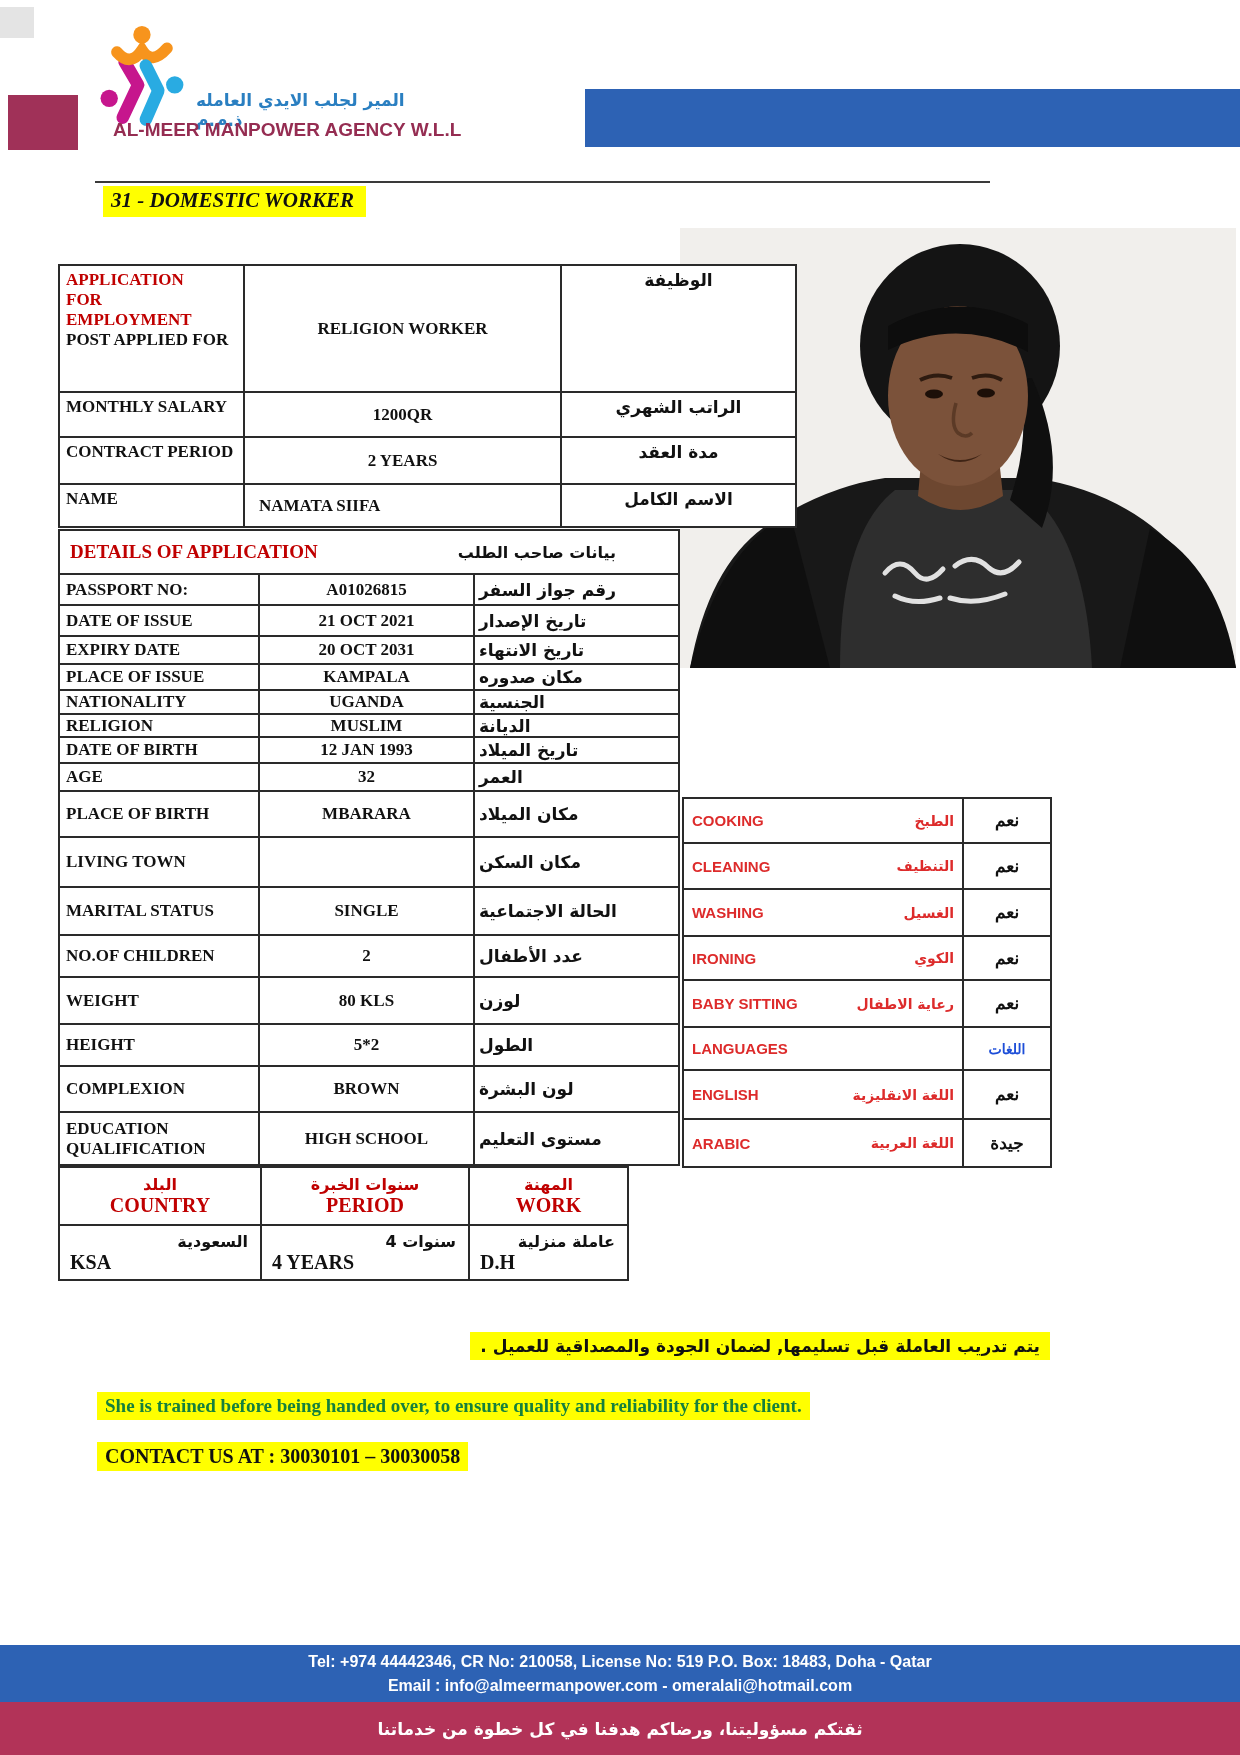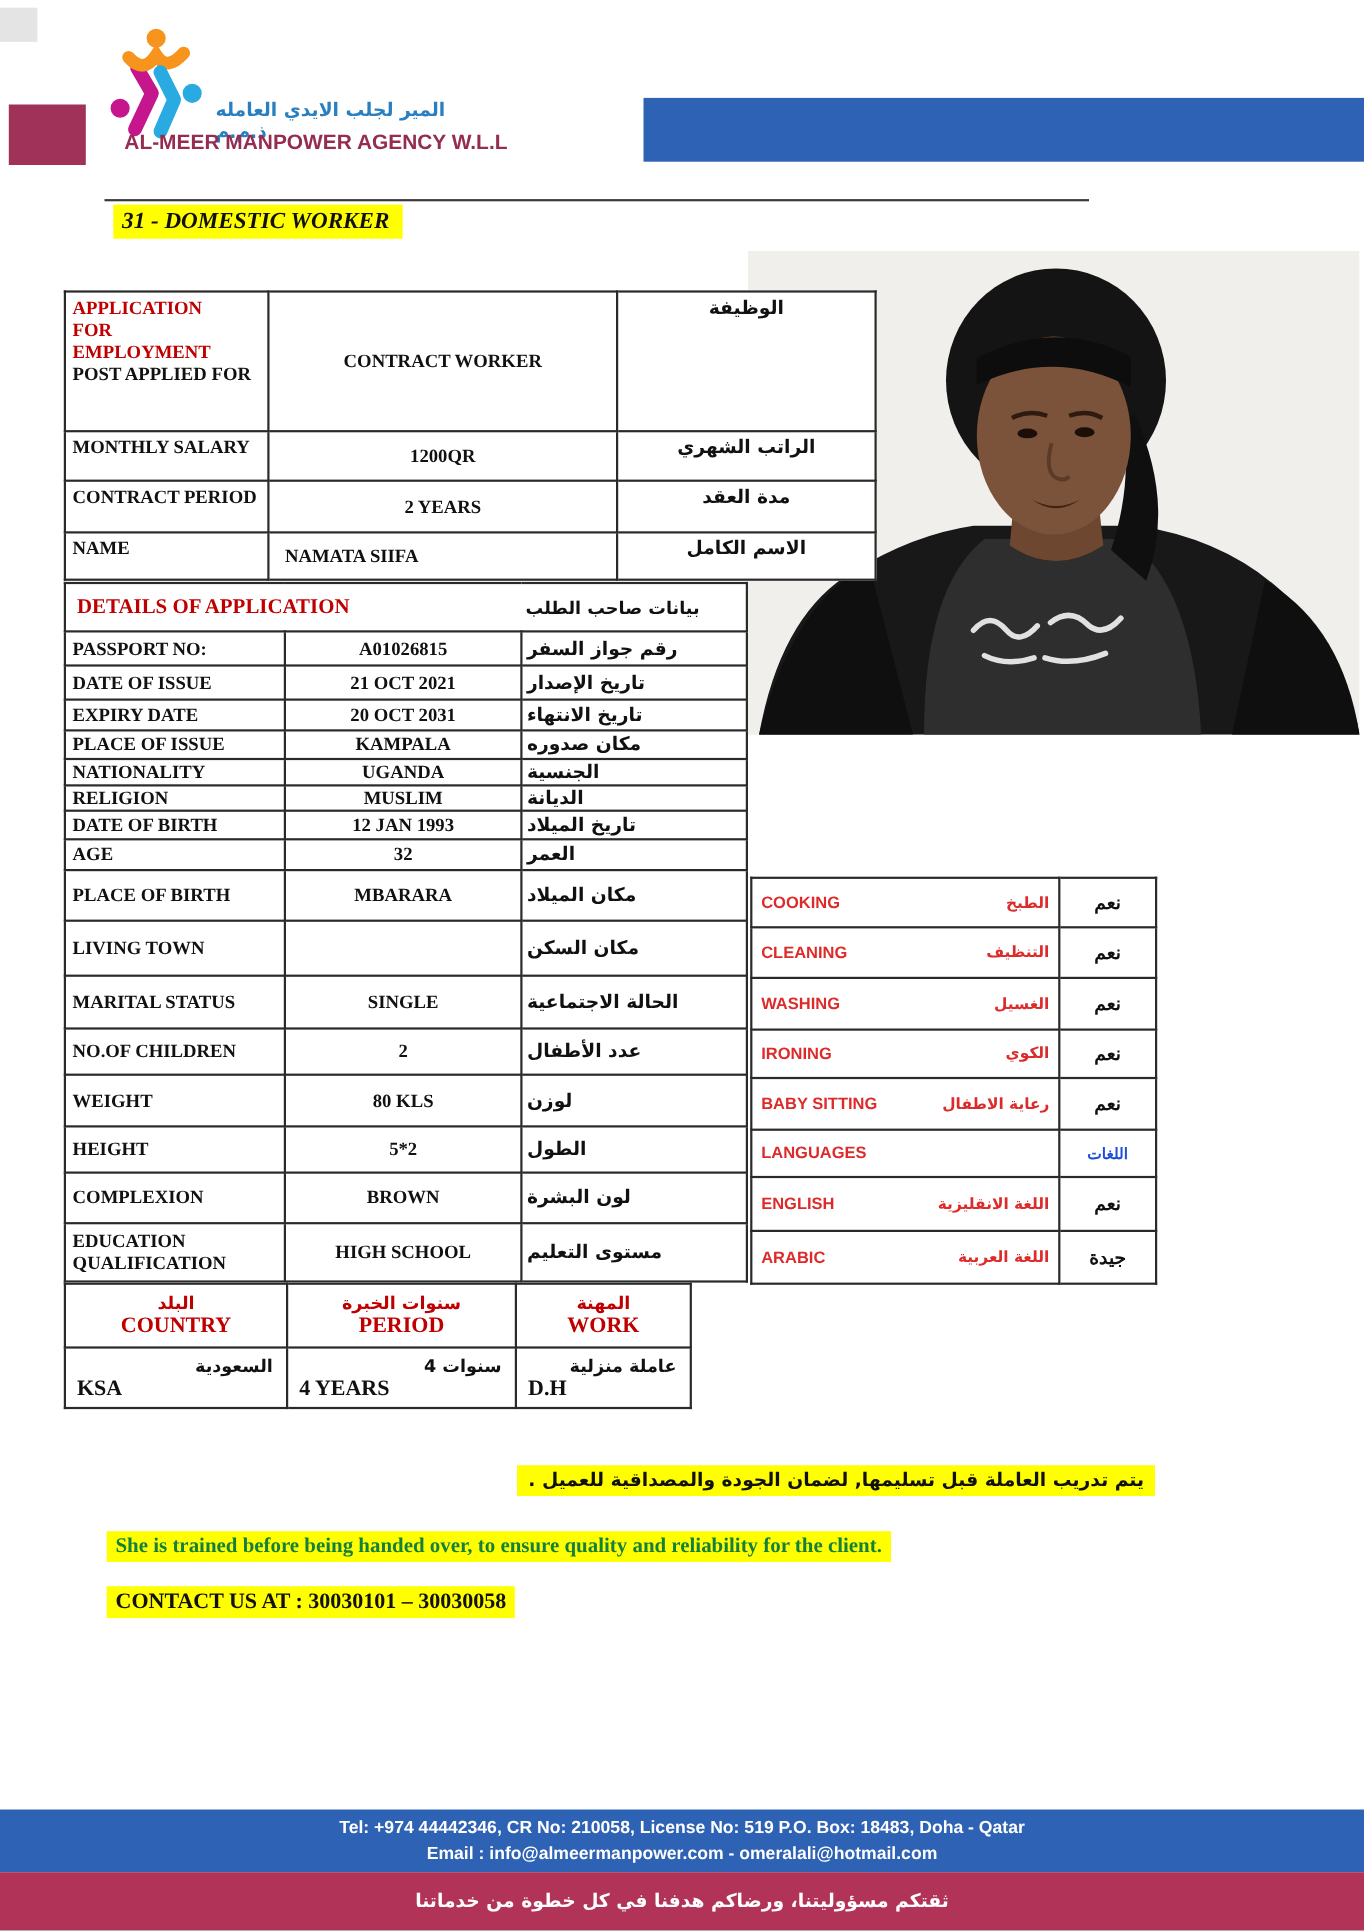--- a/index.html
+++ b/index.html
@@ -36,21 +36,21 @@
   .post-value{text-align:center;font-size:21px;}
   .post-ar{text-align:center;vertical-align:top;padding-top:4px;font-size:16px;}
   .name-red{color:#c00000;}
   .name-value{text-align:left;padding-left:14px;font-size:20px;}
 
   
   .details-table{left:58px;top:493px;}
   .details-table td{font-size:17px;font-weight:bold;color:#111;}
   .det-head{display:flex;justify-content:space-between;align-items:center;height:100%;}
   .det-head .en{color:#c00000;font-size:19px;padding-left:10px;}
-  .det-head .arx{padding-right:42px;font-size:16px;}
+  .det-head .arx{padding-right:62px;font-size:16px;}
   .det-label{text-align:left;padding-left:6px;}
   .det-value{text-align:center;}
   .det-ar{text-align:left;padding-right:8px;font-size:15px;}
 
   
   .skills-table{left:682px;top:761px;}
   .skills-table td{font-family:"Liberation Sans",sans-serif;}
   .skill-cell{padding:0;}
   .skill-flex{display:flex;justify-content:space-between;align-items:center;height:100%;padding:0 8px;}
   .skill-en{color:#dd2b2b;font-weight:bold;font-size:15px;}
@@ -138,21 +138,21 @@
         <col style="width:235px">
       </colgroup>
     <tbody>
         <tr style="height:127px">
       <td class="post-label">
         <span class="red prewrap">APPLICATION
 FOR
 EMPLOYMENT</span>
         <span class="prewrap">POST APPLIED FOR</span>
       </td>
-      <td class="post-value">CONTRACT WORKER</td>
+      <td class="post-value">RELIGION WORKER</td>
       <td class="post-ar ar">الوظيفة</td>
     </tr>
     <tr style="height:45px">
       <td class="post-label">MONTHLY SALARY</td>
       <td class="post-value">1200QR</td>
       <td class="post-ar ar">الراتب الشهري</td>
     </tr>
     <tr style="height:47px">
       <td class="post-label">CONTRACT PERIOD</td>
       <td class="post-value">2 YEARS</td>

